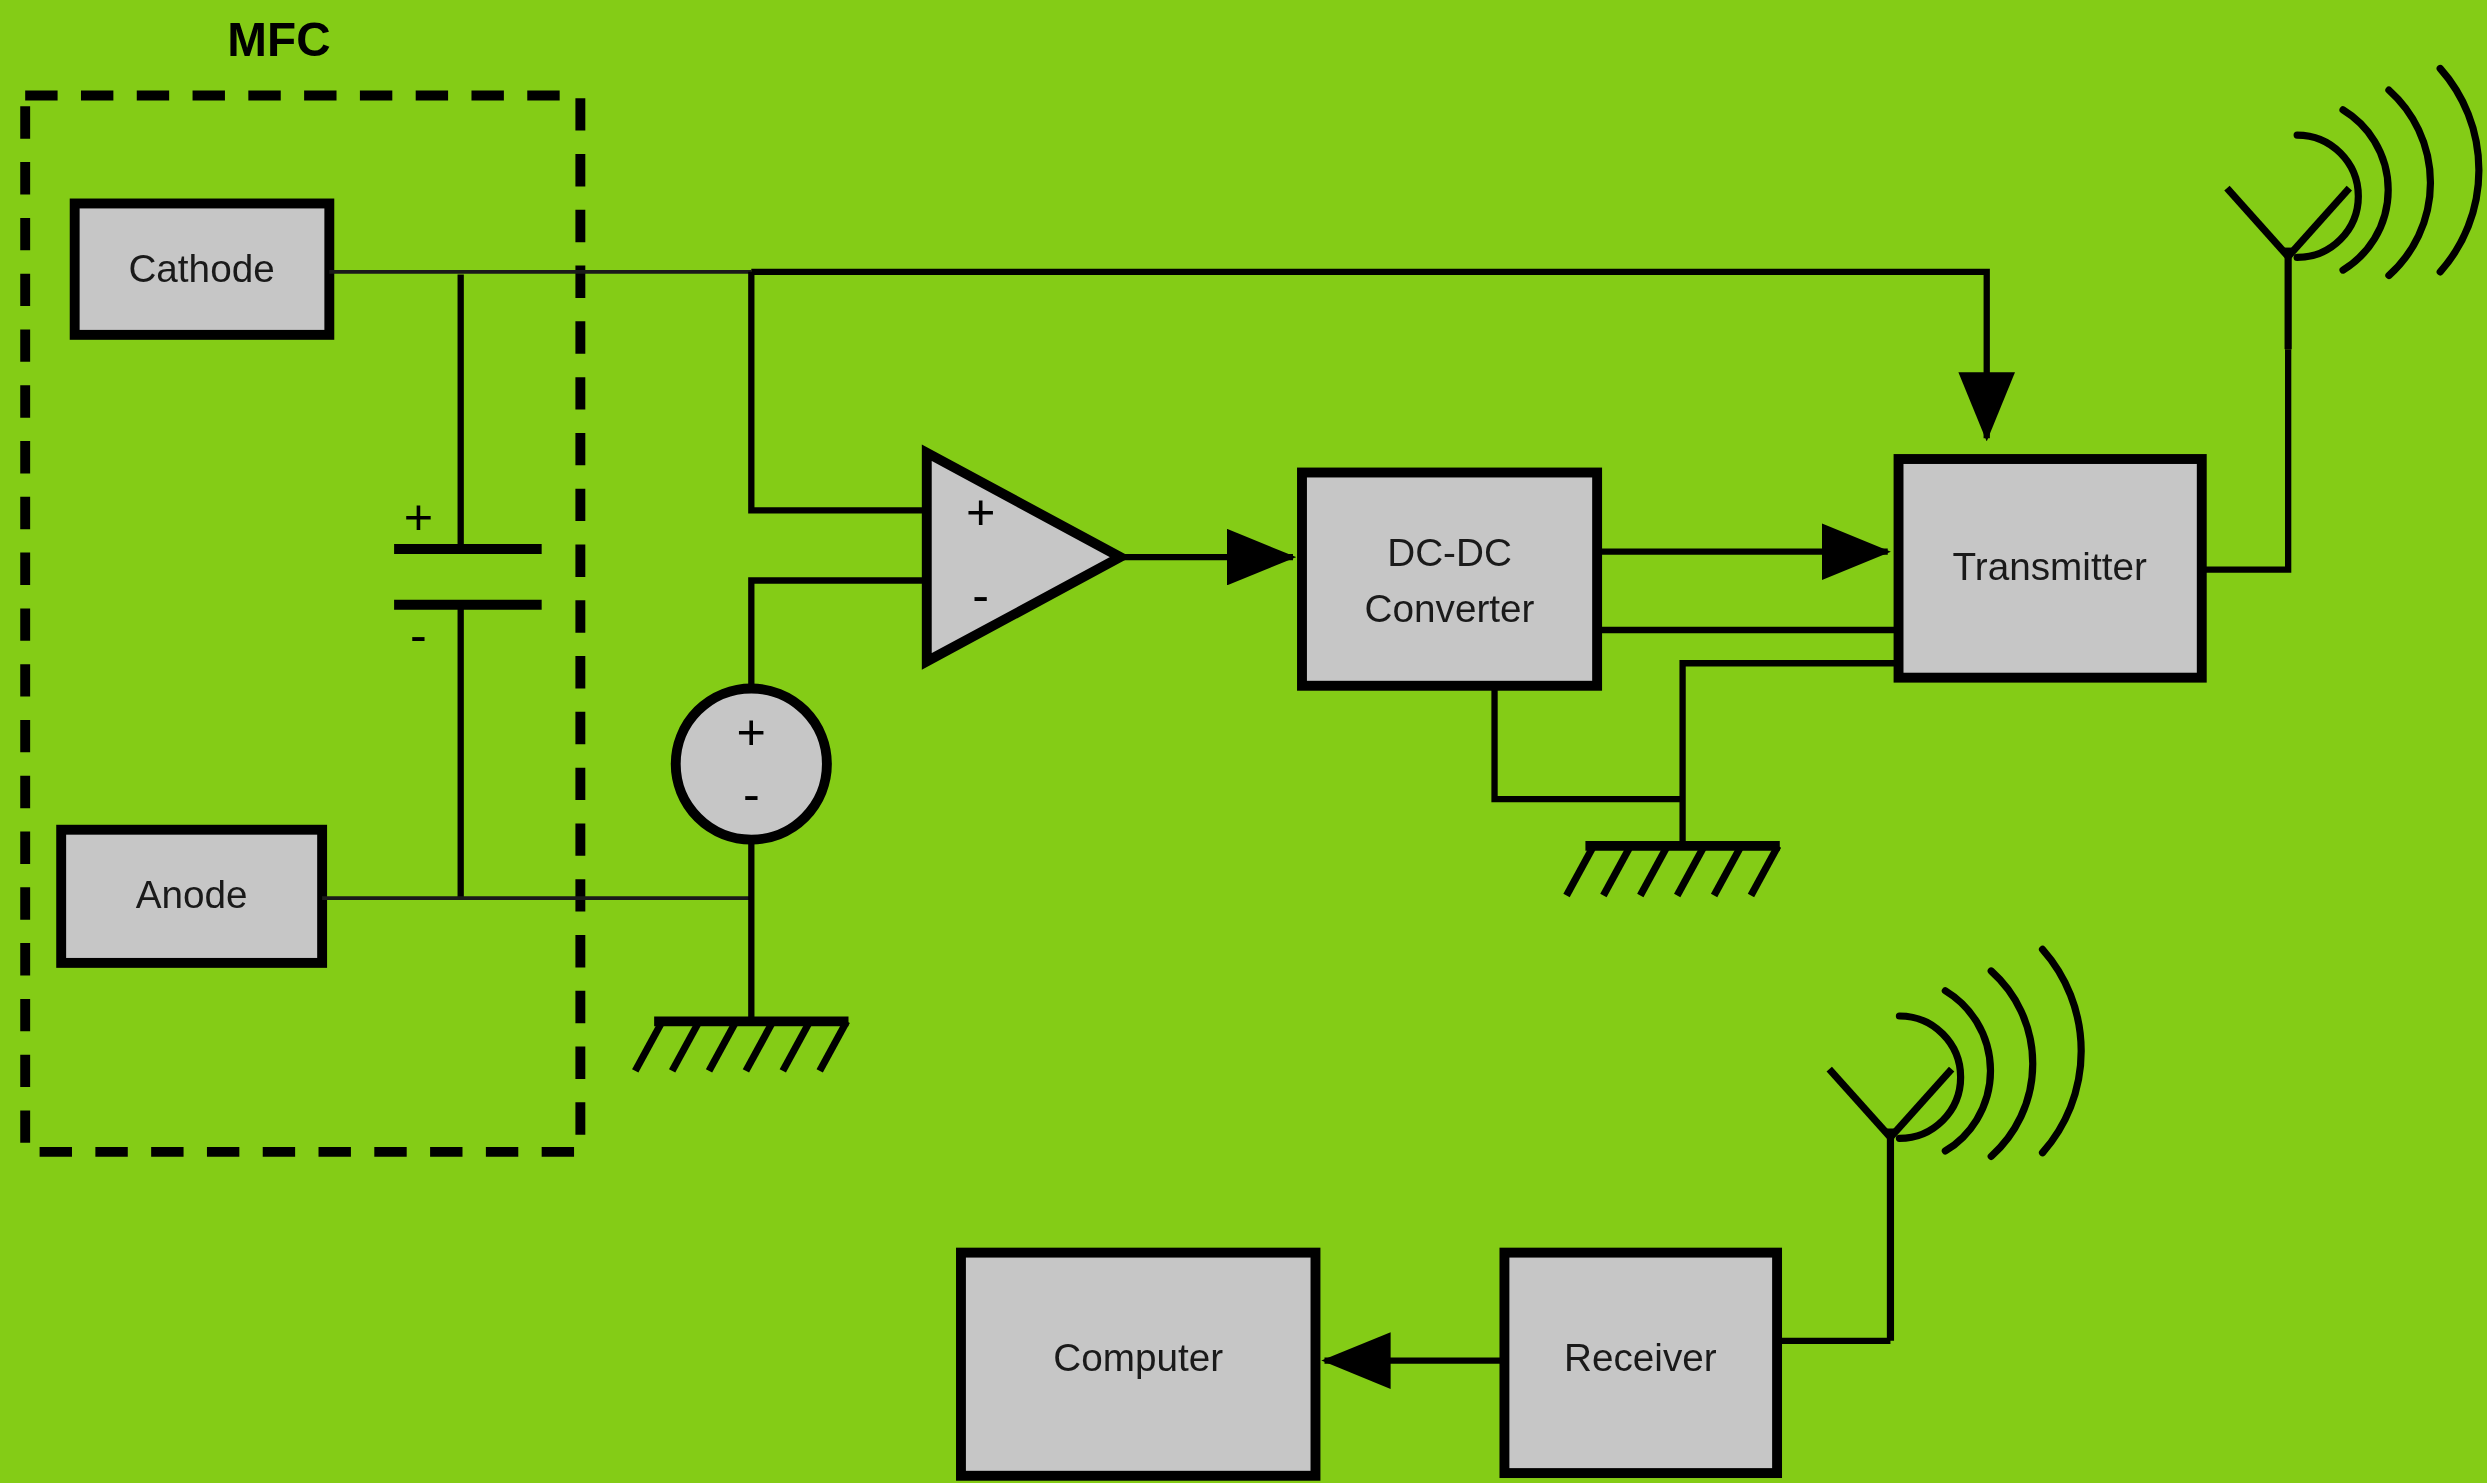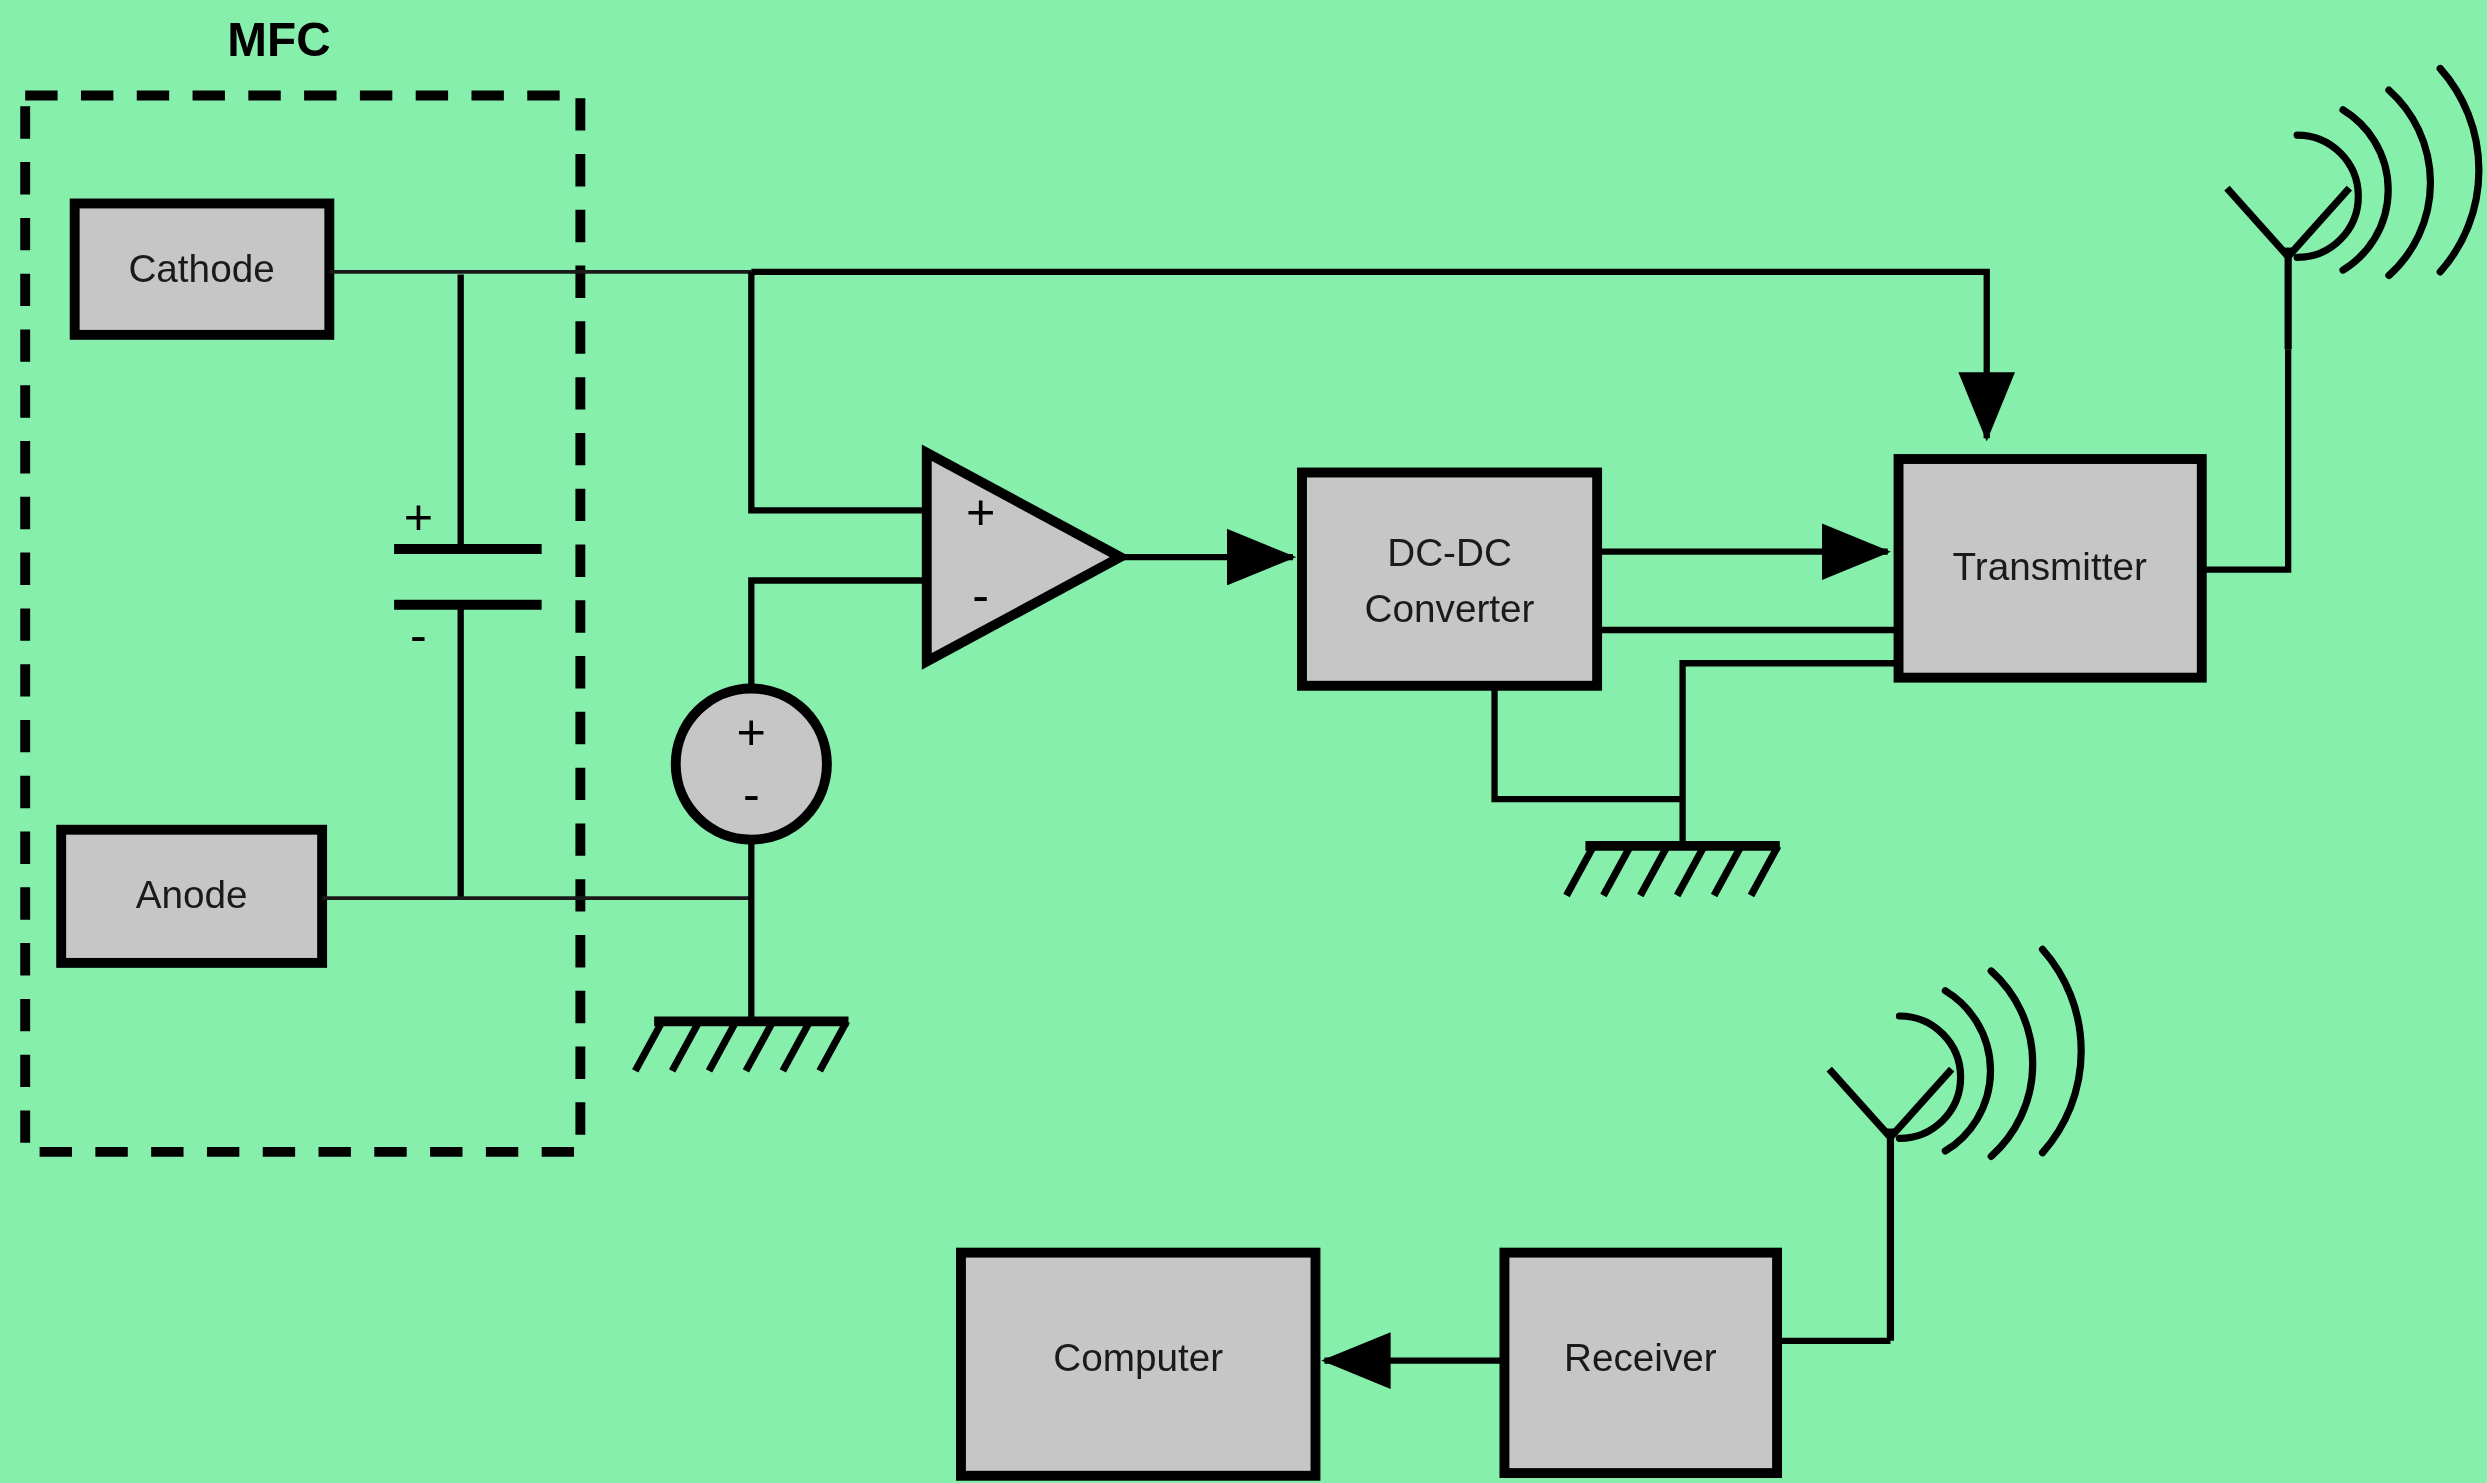--- a/index.html
+++ b/index.html
@@ -8,21 +8,21 @@
     padding: 0;
     background: #ffffff;
   }
   body {
     font-family: "Liberation Sans", sans-serif;
   }
   #diagram-root {
     position: relative;
     width: 2487px;
     height: 1484px;
-    background: #86efac;
+    background: #84cc16;
     overflow: hidden;
   }
   svg#schematic {
     display: block;
     width: 2487px;
     height: 1484px;
   }
   .wire {
     fill: none;
     stroke: #000000;

